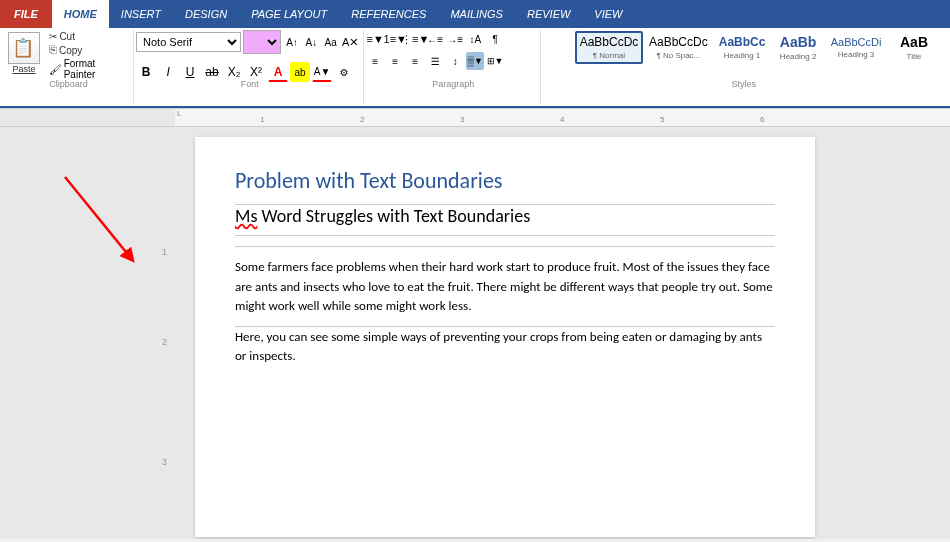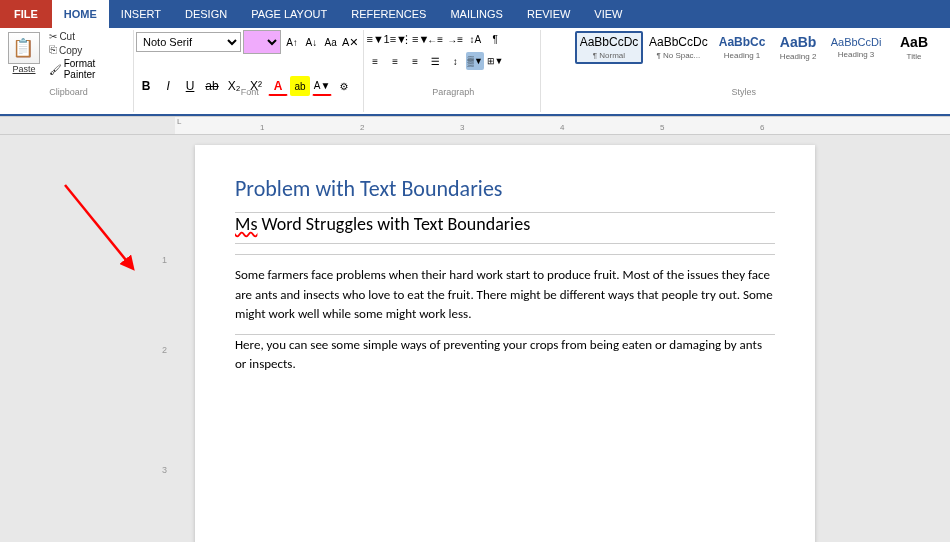--- a/index.html
+++ b/index.html
@@ -20,20 +20,21 @@
     }
 
     .ribbon-tab {
       padding: 4px 12px 4px 12px;
       font-size: 11px;
       color: #fff;
       cursor: pointer;
       height: 28px;
       display: flex;
       align-items: center;
+      font-style: italic;
     }
 
     .ribbon-tab.file-tab {
       background: #c0392b;
       font-weight: bold;
       padding: 4px 14px;
     }
 
     .ribbon-tab.active {
       background: #fff;
@@ -379,21 +380,21 @@
           <div class="format-painter-btn">
             <span>🖌</span>
             <span>Format Painter</span>
           </div>
         </div>
       </div>
       <div class="group-name">Clipboard</div>
     </div>
 
     <div class="group-wrap" style="min-width:220px;">
-      <div style="display:flex;flex-direction:column;gap:20px;flex:1;padding-bottom:0;">
+      <div style="display:flex;flex-direction:column;gap:6px;flex:1;padding-bottom:0;">
         <div class="font-row">
           <select class="font-select">
             <option>Noto Serif</option>
           </select>
           <select class="font-size-select">
             <option>14</option>
           </select>
           <div class="icon-btn" title="Increase Font Size">A↑</div>
           <div class="icon-btn" title="Decrease Font Size">A↓</div>
           <div class="icon-btn">Aa</div>

